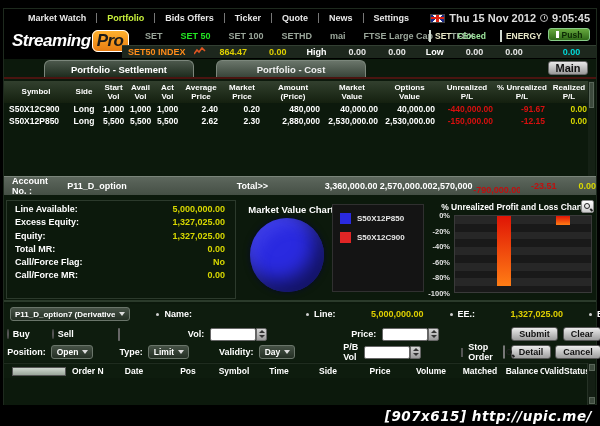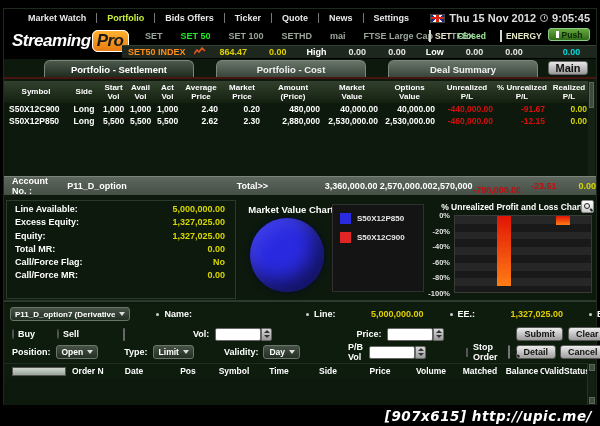--- a/index.html
+++ b/index.html
@@ -108,21 +108,21 @@
   .acc-select { margin-left:6px; width:122px; height:14px; background:linear-gradient(#46524 6,#465246,#242f24); background:linear-gradient(#465246,#242f24); border:1px solid #6a756a; border-radius:3px; display:flex; align-items:center; cursor:pointer; }
   .acc-select .sel-text { color:#fff; font-size:8px; font-weight:bold; padding-left:4px; white-space:nowrap; overflow:hidden; flex:1; }
   .dd-arrow { width:0; height:0; border-left:3.5px solid transparent; border-right:3.5px solid transparent; border-top:4px solid #ddd; margin:0 4px; }
   .info-pair { display:flex; align-items:center; margin-left:26px; }
   .bullet { width:3px; height:3px; background:#cfcfcf; border-radius:50%; margin-right:5px; }
   .info-pair .ilabel { color:#fff; font-size:9px; font-weight:bold; }
   .info-pair .ivalue { color:#e0d000; font-size:9px; font-weight:bold; margin-left:18px; min-width:70px; text-align:right; }
 
   
   .entry { position:absolute; left:0; top:315px; width:100%; height:38px; background:#0e1c0e; }
-  .erow { position:absolute; left:0; width:100%; height:18px; display:flex; align-items:center; }
+  .erow { position:absolute; left:0; width:100%; height:18px; display:flex; align-items:center;justify-content:center; }
   .erow1 { top:1px; } .erow2 { top:19px; }
   .radio { width:10px; height:10px; border-radius:50%; background:radial-gradient(circle at 35% 30%, #fff, #8a8a8a); border:1px solid #555; display:inline-block; cursor:pointer; }
   .rlabel { color:#fff; font-size:9px; font-weight:bold; margin:0 0 0 4px; }
   .ebox { background:#fff; border:1px solid #666; border-radius:2px; height:13px; }
   .symbol-input { width:96px; margin-left:44px; }
   .elabel { color:#fff; font-size:9px; font-weight:bold; }
   .spin-wrap { display:flex; align-items:center; }
   .num-input { width:46px; }
   .stepper { width:11px; height:13px; background:linear-gradient(#d8d8d8,#9a9a9a); border:1px solid #666; border-radius:0 2px 2px 0; display:flex; flex-direction:column; align-items:center; justify-content:center; gap:2px; cursor:pointer; }
   .tri-up { width:0; height:0; border-left:3px solid transparent; border-right:3px solid transparent; border-bottom:3px solid #333; }
@@ -246,21 +246,20 @@
       <span class="inet">0.00</span>
     </div>
 
     <div class="tabsrow">
       <ul class="vtabs">
 
           <li class="active">Portfolio - Settlement</li>
 
           <li>Portfolio - Cost</li>
 
-          <li>Deal Summary</li>
         </ul>
       <div class="main-btn">Main</div>
     </div>
 
     <div class="ptable-wrap">
       <table class="ptable">
         <colgroup>
           <col style="width:64px">
             <col style="width:32px">
             <col style="width:27px">
@@ -326,21 +325,21 @@
               <td>S50X12P850</td>
               <td>Long</td>
               <td>5,500</td>
               <td>5,500</td>
               <td>5,500</td>
               <td>2.62</td>
               <td>2.30</td>
               <td>2,880,000</td>
               <td>2,530,000.00</td>
               <td>2,530,000.00</td>
-              <td>-460,000.00</td>
+              <td>-150,000.00</td>
               <td>-12.15</td>
               <td>0.00</td>
             </tr>
           </tbody>
       </table>
       <div class="pscroll">
           <div class="thumb"></div>
         </div>
     </div>
 

